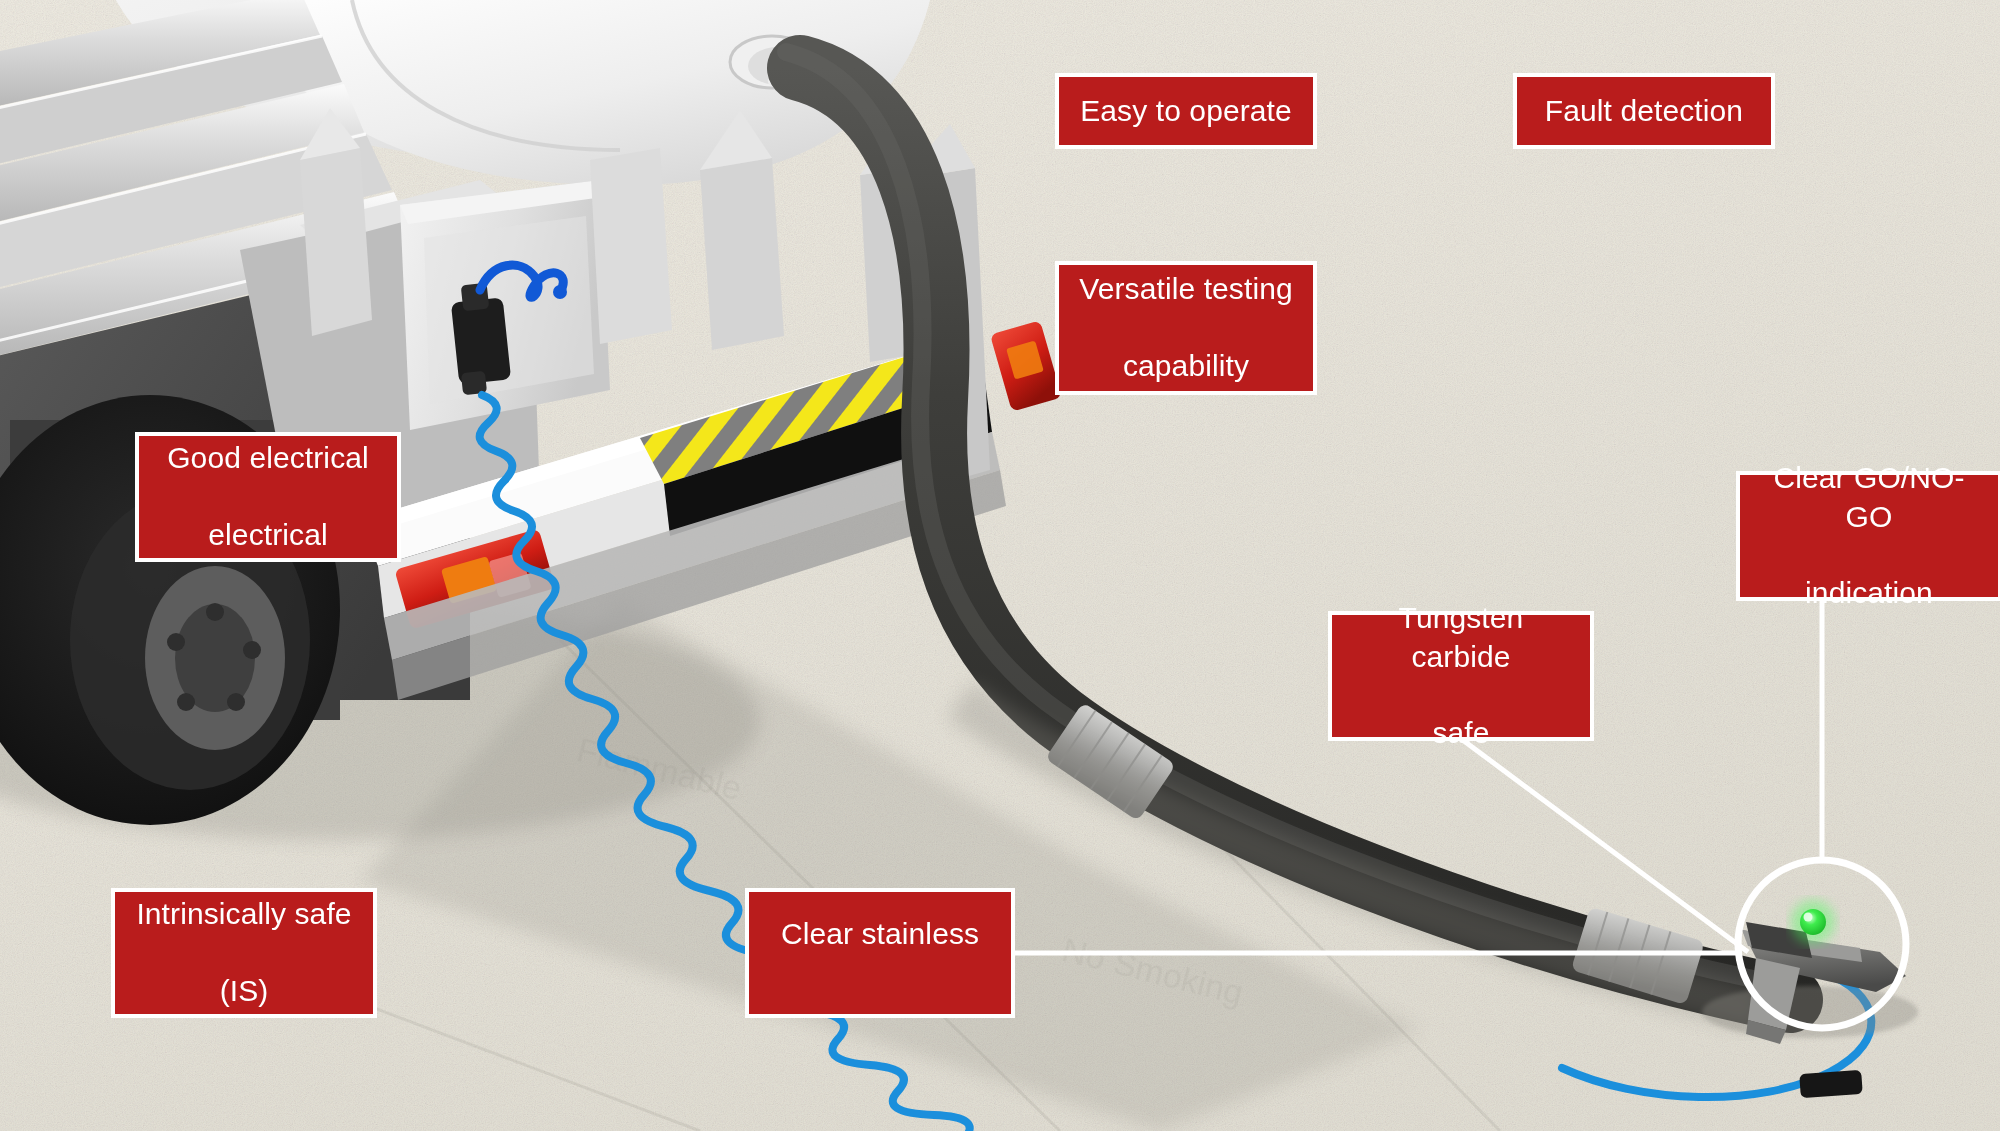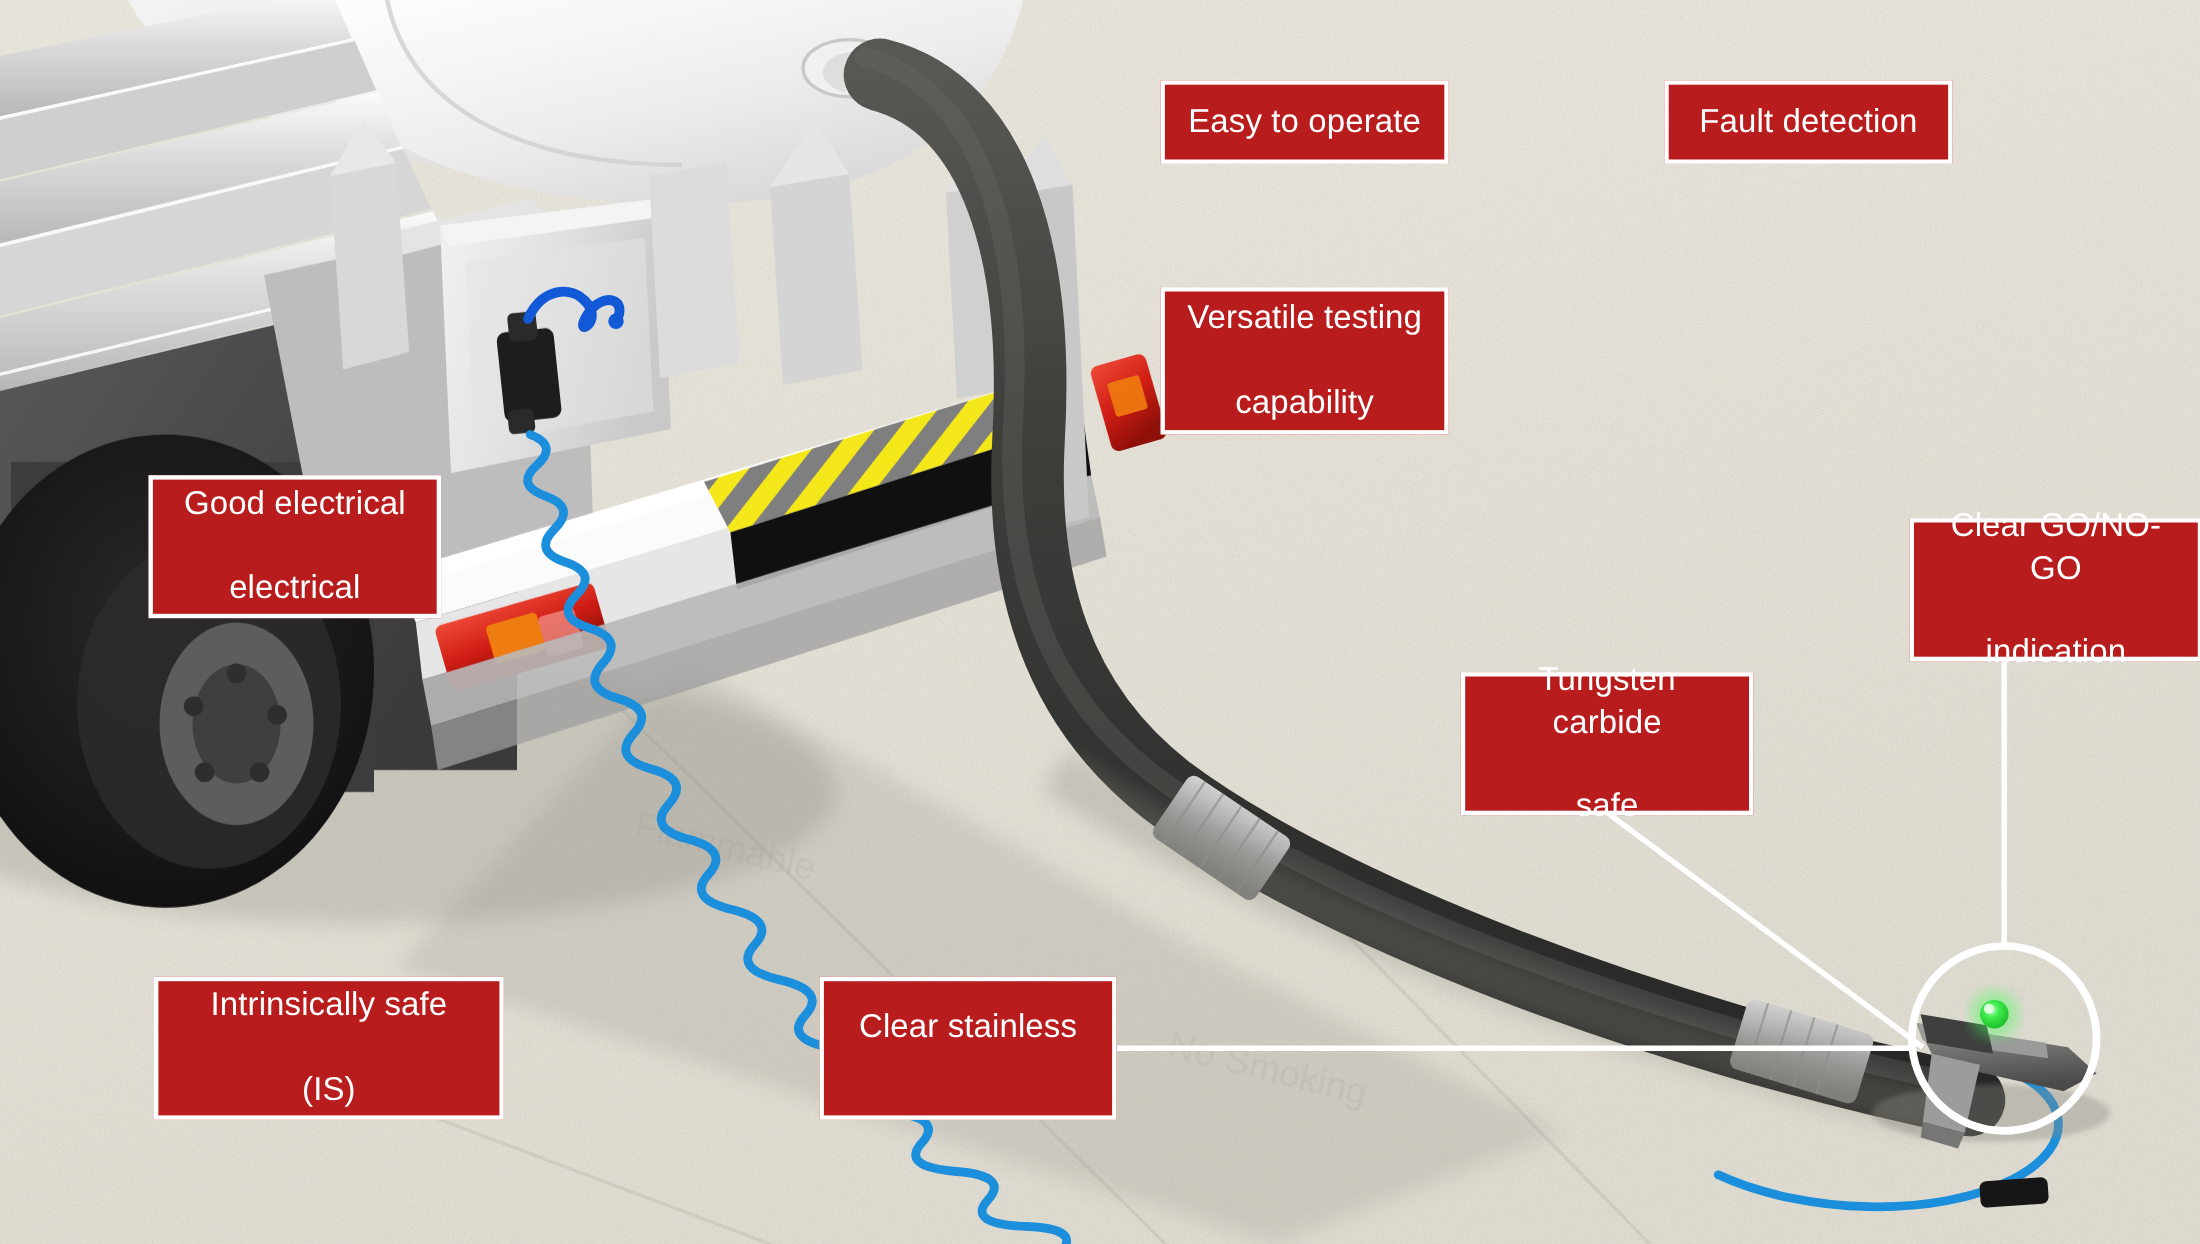--- a/index.html
+++ b/index.html
@@ -344,20 +344,20 @@
       <span>safe</span>
     </span>
   </div>
 
   <div class="callout" style="left:745px;top:888px;width:270px;height:130px;">
     <span>
       <span>Clear stainless</span><br>
     </span>
   </div>
 
-  <div class="callout" style="left:111px;top:888px;width:318px;height:130px;margin-left:29px;">
+  <div class="callout" style="left:111px;top:888px;width:266px;height:130px;">
     <span>
       <span>Intrinsically safe</span><br>
       <span>(IS)</span>
     </span>
   </div>
 
 </div>
 
 </body></html>

